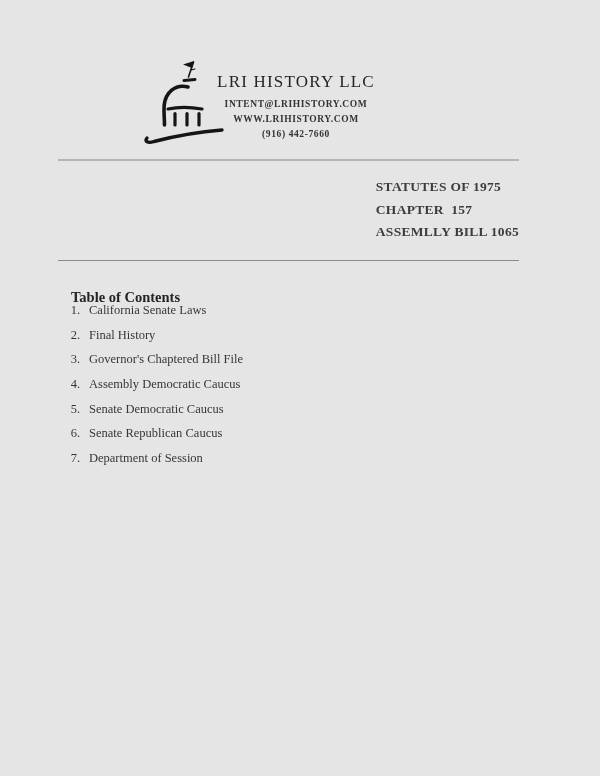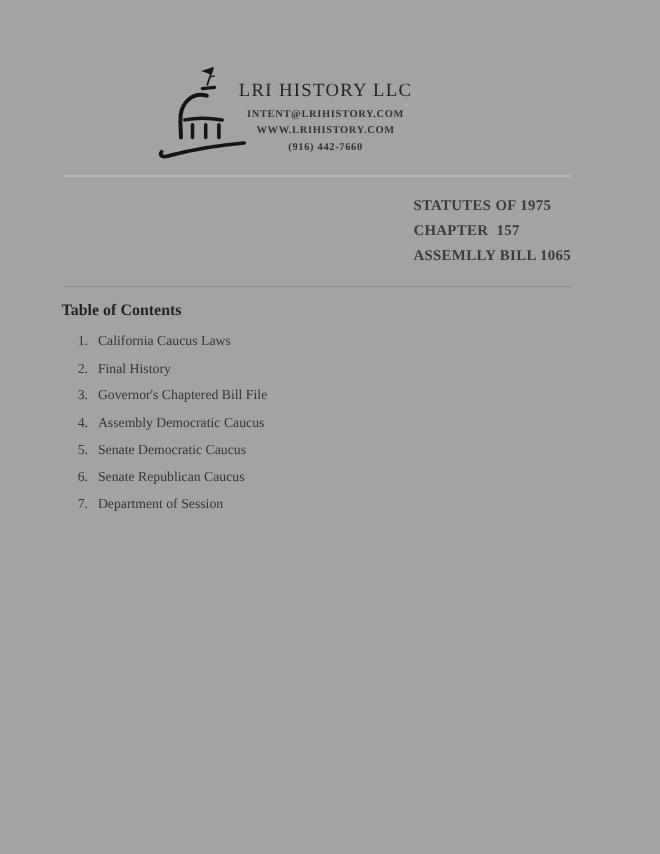--- a/index.html
+++ b/index.html
@@ -4,21 +4,21 @@
 <style>
   html, body {
     margin: 0;
     padding: 0;
     background: #ffffff;
   }
   .page {
     position: relative;
     width: 600px;
     height: 776px;
-    background: #a3a3a3;
+    background: #e5e5e5;
     font-family: "Liberation Serif", "DejaVu Serif", serif;
     color: #2f2f2f;
     overflow: hidden;
   }
 
   
   .logo {
     position: absolute;
     left: 136px;
     top: 56px;
@@ -78,21 +78,21 @@
     letter-spacing: 0.3px;
     color: #3c3c3c;
   }
   .doc-ref div { white-space: pre; }
 
   
   .toc-title {
     position: absolute;
     left: 55px;
     top: 271px;
-    margin: 1px;
+    margin: 16px;
     font-size: 14.5px;
     font-weight: bold;
     color: #232323;
     line-height: 20px;
   }
   .toc-list {
     position: absolute;
     left: 66px;
     top: 303px;
     margin: 0;
@@ -149,21 +149,21 @@
     <div>ASSEMLLY BILL 1065</div>
   </div>
 
   <div class="divider-bottom"></div>
 
   <h2 class="toc-title">Table of Contents</h2>
 
   <ol class="toc-list">
     <li class="toc-item">
       <span class="toc-num">1.</span>
-      <span class="toc-label">California Caucus Laws</span>
+      <span class="toc-label">California Senate Laws</span>
     </li>
     <li class="toc-item">
       <span class="toc-num">2.</span>
       <span class="toc-label">Final History</span>
     </li>
     <li class="toc-item">
       <span class="toc-num">3.</span>
       <span class="toc-label">Governor's Chaptered Bill File</span>
     </li>
     <li class="toc-item">

